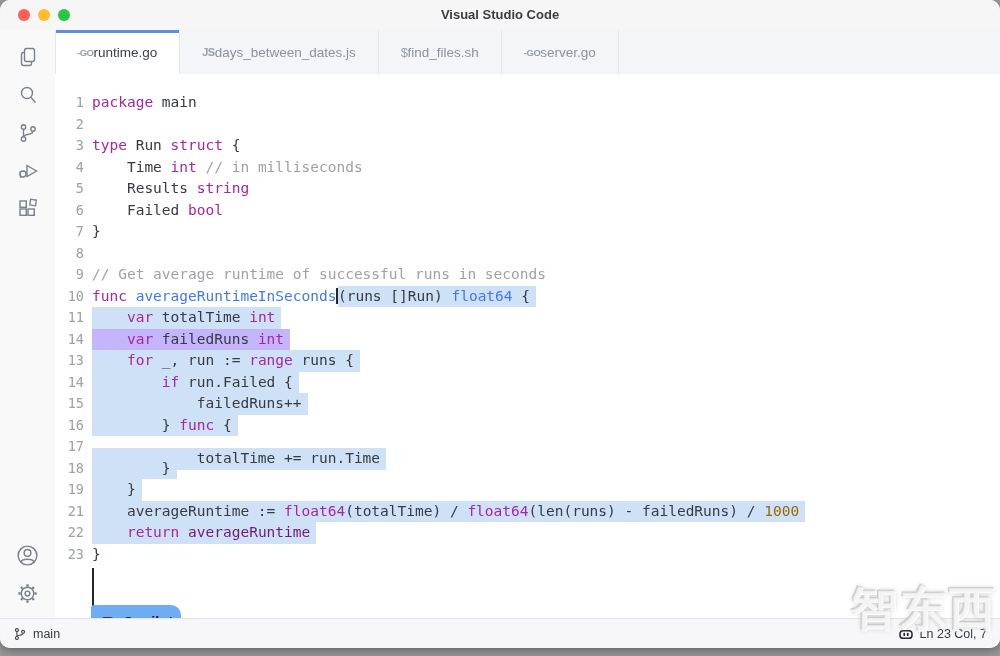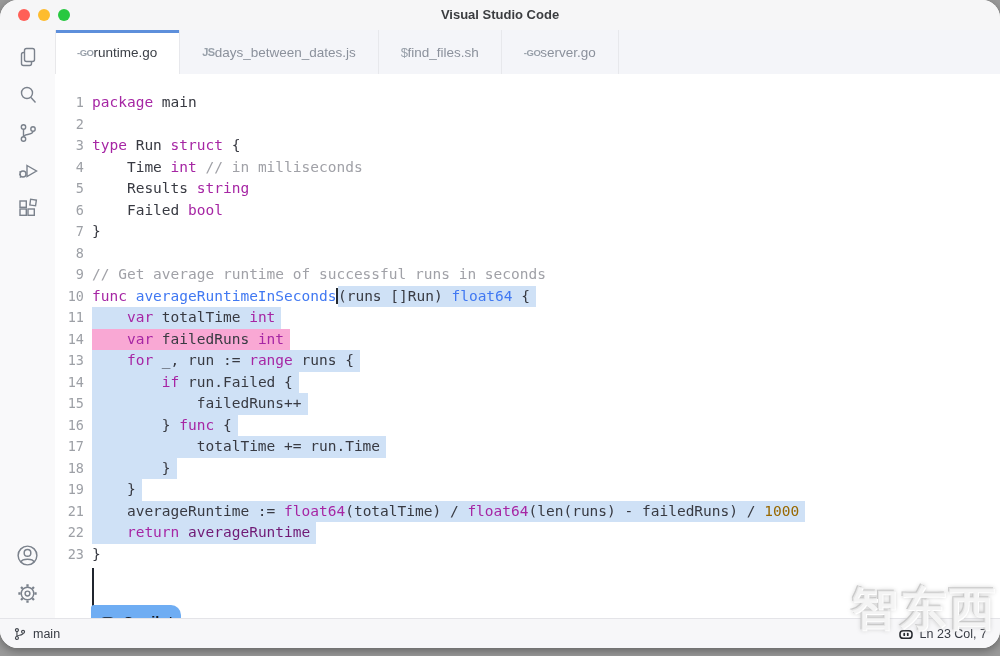--- a/index.html
+++ b/index.html
@@ -1,17 +1,17 @@
 <!DOCTYPE html>
 <html><head>
 <meta charset="utf-8">
 <style>
   html,body{margin:0;padding:0;}
   body{width:1000px;height:656px;background:#9a9a9a;font-family:"Liberation Sans",sans-serif;overflow:hidden;}
-  .window{position:absolute;left:0;top:0;width:1000px;height:648px;background:#fff;border-radius:18px;
+  .window{position:absolute;left:0;top:0;width:1000px;height:648px;background:#fff;border-radius:10px;
           box-shadow:0 3px 10px rgba(0,0,0,.35);overflow:hidden;}
   
   .titlebar{position:absolute;left:0;top:0;right:0;height:30px;background:#f6f6f7;border-bottom:1px solid #e4e4e6;}
   .tl{position:absolute;top:9px;width:12px;height:12px;border-radius:50%;}
   .title{position:absolute;left:0;right:0;top:0;height:30px;line-height:30px;text-align:center;
          font-size:13px;font-weight:bold;color:#3b3d40;}
   
   .tabbar{position:absolute;top:30px;left:55px;right:0;height:44px;background:#f4f5f9;
           border-bottom:1px solid #e7e8ec;display:flex;align-items:stretch;}
   .tab{position:relative;display:flex;align-items:center;gap:0;padding:0 22px;font-size:13.5px;
@@ -183,41 +183,41 @@
         <div class="line">
           <span class="ln">10</span>
           <span class="code"><span style="color: rgb(166, 38, 164);">func</span><span style="color: rgb(56, 58, 66);"> </span><span style="color: rgb(64, 120, 242);">averageRuntimeInSeconds</span><span class="cursor"></span><span class="sel" style="background: rgb(207, 225, 246);"><span style="color: rgb(56, 58, 66);">(runs []Run) </span><span style="color: rgb(64, 120, 242);">float64</span><span style="color: rgb(56, 58, 66);"> {</span></span></span>
         </div>
         <div class="line">
           <span class="ln">11</span>
           <span class="code"><span class="sel" style="background: rgb(207, 225, 246);"><span style="color: rgb(56, 58, 66);">    </span><span style="color: rgb(166, 38, 164);">var</span><span style="color: rgb(56, 58, 66);"> totalTime </span><span style="color: rgb(166, 38, 164);">int</span></span></span>
         </div>
         <div class="line">
           <span class="ln">14</span>
-          <span class="code"><span class="sel" style="background: #f9a8d4;"><span style="color: rgb(56, 58, 66);">    </span><span style="color: rgb(166, 38, 164);">var</span><span style="color: rgb(56, 58, 66);"> failedRuns </span><span style="color: rgb(166, 38, 164);">int</span></span></span>
+          <span class="code"><span class="sel" style="background: #c4b5fd;"><span style="color: rgb(56, 58, 66);">    </span><span style="color: rgb(166, 38, 164);">var</span><span style="color: rgb(56, 58, 66);"> failedRuns </span><span style="color: rgb(166, 38, 164);">int</span></span></span>
         </div>
         <div class="line">
           <span class="ln">13</span>
           <span class="code"><span class="sel" style="background: rgb(207, 225, 246);"><span style="color: rgb(56, 58, 66);">    </span><span style="color: rgb(166, 38, 164);">for</span><span style="color: rgb(56, 58, 66);"> _, run := </span><span style="color: rgb(166, 38, 164);">range</span><span style="color: rgb(56, 58, 66);"> runs {</span></span></span>
         </div>
         <div class="line">
           <span class="ln">14</span>
           <span class="code"><span class="sel" style="background: rgb(207, 225, 246);"><span style="color: rgb(56, 58, 66);">        </span><span style="color: rgb(166, 38, 164);">if</span><span style="color: rgb(56, 58, 66);"> run.Failed {</span></span></span>
         </div>
         <div class="line">
           <span class="ln">15</span>
           <span class="code"><span class="sel" style="background: rgb(207, 225, 246);"><span style="color: rgb(56, 58, 66);">            failedRuns++</span></span></span>
         </div>
         <div class="line">
           <span class="ln">16</span>
           <span class="code"><span class="sel" style="background: rgb(207, 225, 246);"><span style="color: rgb(56, 58, 66);">        } </span><span style="color: rgb(166, 38, 164);">func</span><span style="color: rgb(56, 58, 66);"> {</span></span></span>
         </div>
         <div class="line">
           <span class="ln">17</span>
-          <span class="code"><span class="sel" style="background: rgb(207, 225, 246);"><span style="color: rgb(56, 58, 66);">            totalTime += run.Time</span></span></span>
+          <span class="code"><span class="sel" style="background: rgb(207, 225, 246); margin-top: 12px;"><span style="color: rgb(56, 58, 66);">            totalTime += run.Time</span></span></span>
         </div>
         <div class="line">
           <span class="ln">18</span>
           <span class="code"><span class="sel" style="background: rgb(207, 225, 246);"><span style="color: rgb(56, 58, 66);">        }</span></span></span>
         </div>
         <div class="line">
           <span class="ln">19</span>
           <span class="code"><span class="sel" style="background: rgb(207, 225, 246);"><span style="color: rgb(56, 58, 66);">    }</span></span></span>
         </div>
         <div class="line">

